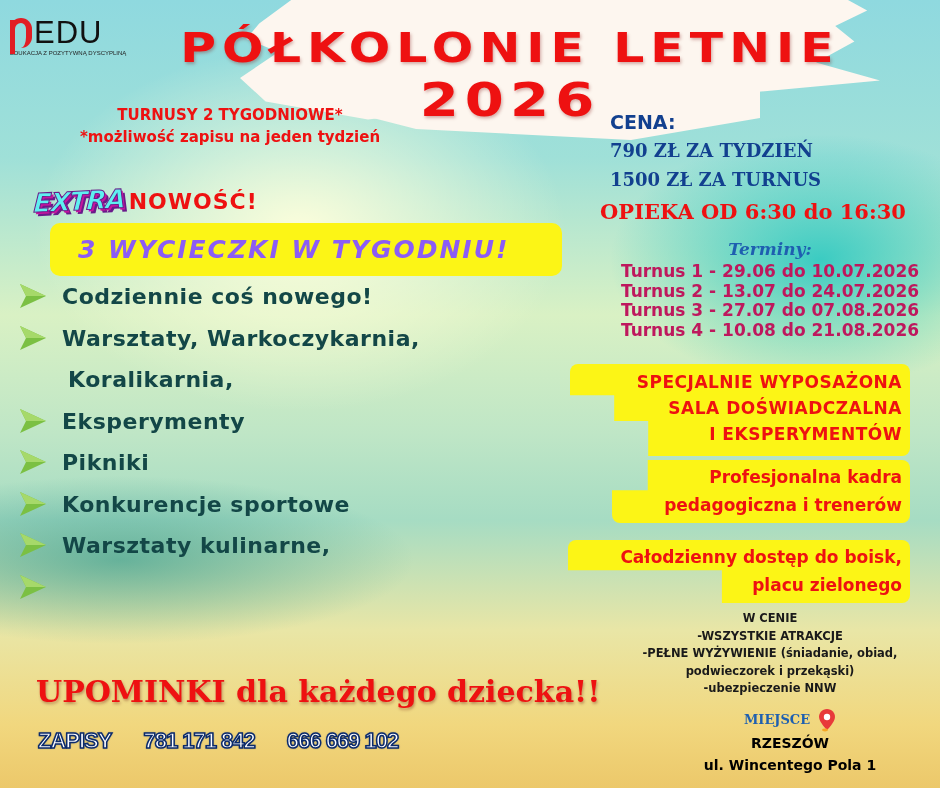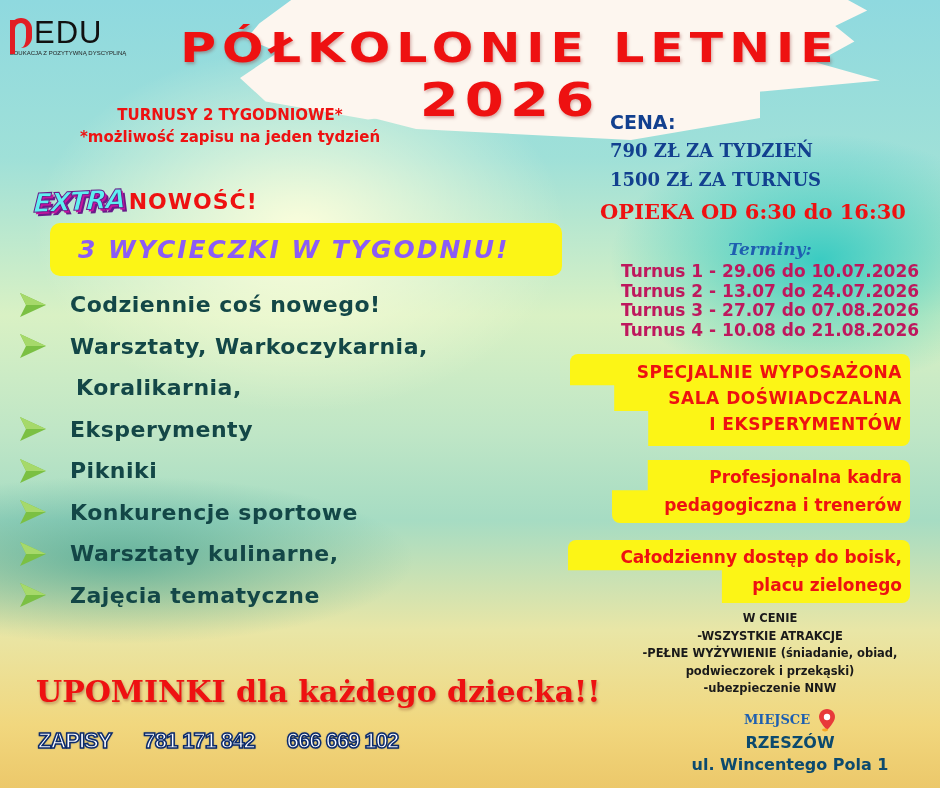--- a/index.html
+++ b/index.html
@@ -59,21 +59,21 @@
   }
   .extra-new { font-family:"DejaVu Sans", sans-serif; font-weight:bold; font-size:22px; color:#ee1111; margin-left:4px; letter-spacing:1px; }
 
   .wycieczki {
     left:50px; top:223px; width:512px; height:53px; background:#fcf516; border-radius:10px;
     color:#8b5cf6; font-weight:bold; font-size:25px; letter-spacing:2px;
     display:flex; align-items:center; padding-left:28px; font-style:italic;
   }
 
   .features { left:20px; top:284px; width:520px; list-style:none; }
-  .feature { display:flex; align-items:center; height:41.5px;gap:8px; }
+  .feature { display:flex; height:41.5px; }
   .feature .arrow { width:26px; height:24px; margin-right:16px; flex:0 0 26px; }
   .feature .arrow.blank { visibility:hidden; }
   .feature .txt { font-size:22px; font-weight:bold; color:#134747; letter-spacing:0.5px; }
   .feature.indent .txt { padding-left:6px; }
 
   .upominki {
     left:36px; top:674px; font-family:"DejaVu Serif", serif; font-weight:bold; font-size:30px; color:#ee1111;
     text-shadow:1px 2px 3px rgba(100,0,0,0.35); white-space:nowrap;
   }
   .zapisy { left:38px; top:728px; display:flex; gap:32px; }
@@ -85,31 +85,31 @@
 
   .cena { left:610px; top:108px; width:300px; text-align:left; color:#12408f; font-family:"DejaVu Serif", serif; font-weight:bold; }
   .cena .h { font-family:"DejaVu Sans", sans-serif; font-size:19px; line-height:28px; }
   .cena .p { font-size:18px; line-height:29px; }
   .opieka { left:578px; top:199px; width:350px; text-align:center; color:#ee1111; font-family:"DejaVu Serif", serif; font-weight:bold; font-size:21px; white-space:nowrap; }
   .terminy { left:620px; top:236px; width:300px; text-align:center; }
   .terminy .h { font-family:"DejaVu Serif", serif; font-weight:bold; color:#1e5fb0; font-size:17px; line-height:26px;font-style:italic; }
   .terminy .row { font-size:17px; font-weight:bold; color:#be185d; line-height:19.5px; }
 
   .yb { position:absolute; background:#fcf516; border-radius:8px; color:#ee1111; font-weight:bold; text-align:right; }
-  .sala { left:570px; top:354px; width:340px; height:92px; font-size:17px; line-height:26px; padding:5px 8px 0 0; letter-spacing:0.5px;
+  .sala { left:570px; top:364px; width:340px; height:92px; font-size:17px; line-height:26px; padding:5px 8px 0 0; letter-spacing:0.5px;
     clip-path: polygon(0 0,100% 0,100% 100%, 23% 100%, 23% 62%, 13% 62%, 13% 34%, 0 34%); }
   .kadra { left:612px; top:460px; width:298px; height:63px; font-size:17px; line-height:28px; padding:3px 8px 0 0;
     clip-path: polygon(12% 0,100% 0,100% 100%, 0 100%, 0 48%, 12% 48%); }
   .boisko { left:568px; top:540px; width:342px; height:63px; font-size:17px; line-height:28px; padding:3px 8px 0 0;
     clip-path: polygon(0 0,100% 0,100% 100%, 45% 100%, 45% 48%, 0 48%); }
 
   .wcenie { left:620px; top:610px; width:300px; text-align:center; font-size:11.5px; font-weight:bold; color:#1a1a1a; line-height:17.5px; }
   .miejsce { left:680px; top:708px; width:220px; text-align:center; }
   .miejsce .h { font-family:"DejaVu Serif", serif; font-weight:bold; color:#1e5fb0; font-size:13px; line-height:20px; display:inline-flex; align-items:center; gap:8px; }
-  .miejsce .city, .miejsce .street { font-size:16px; font-weight:bold; color:#0c4a6e; line-height:22px; }
+  .miejsce .city, .miejsce .street { font-size:14px; font-weight:bold; color:#000000; line-height:22px; }
   .pin { width:18px; height:24px; }
 </style>
 </head>
 <body>
 
 <div class="brush"></div>
 <div class="brush2"></div>
 
 <div class="abs logo">
   <div class="logo-mark">
@@ -180,21 +180,20 @@
         <polygon points="0,0 26,12 0,24 6,12" fill="#7bc043"></polygon>
         <polygon points="0,0 26,12 6,12" fill="#a6d96a"></polygon>
       </svg>
     <span class="txt">Warsztaty kulinarne,</span>
   </li>
   <li class="feature">
     <svg class="arrow" viewBox="0 0 26 24">
         <polygon points="0,0 26,12 0,24 6,12" fill="#7bc043"></polygon>
         <polygon points="0,0 26,12 6,12" fill="#a6d96a"></polygon>
       </svg>
-    <span class="txt">Zajęcia tematyczne</span>
   </li>
 </ul>
 
 <div class="abs upominki">UPOMINKI dla każdego dziecka!!</div>
 
 <div class="abs zapisy">
   <span>ZAPISY</span>
   <span>781 171 842</span>
   <span>666 669 102</span>
 </div>

